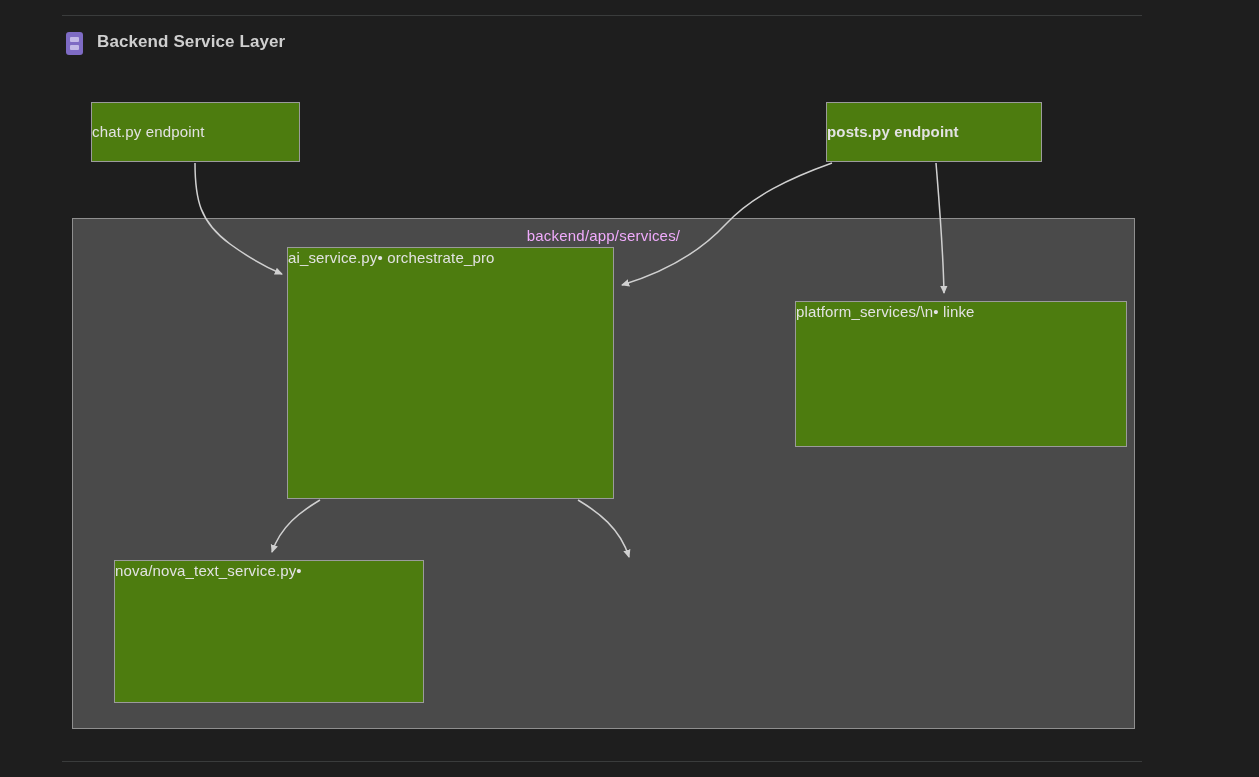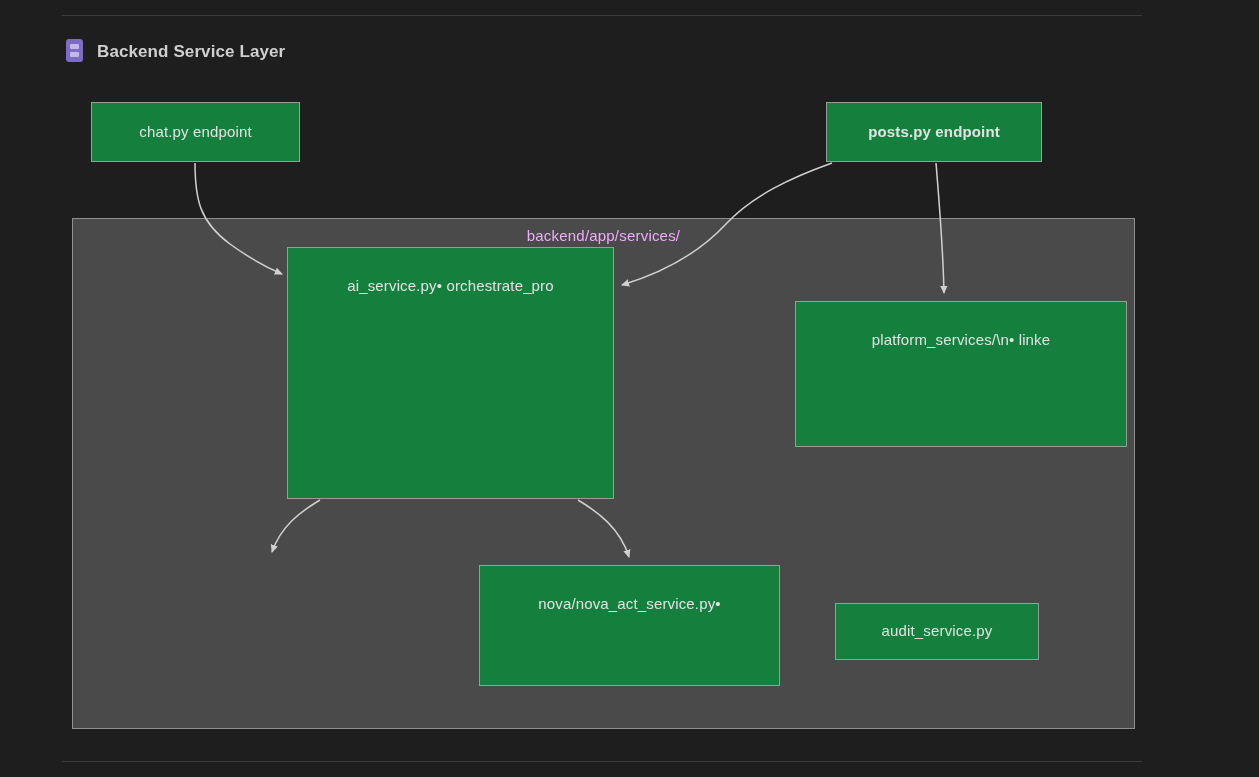--- a/index.html
+++ b/index.html
@@ -28,21 +28,21 @@
   }
   .divider.top    { left: 62px;  top: 15px;  width: 1080px; }
   .divider.bottom { left: 62px;  top: 761px; width: 1080px; }
 
   
   .title-row {
     position: absolute;
     left: 66px;
     top: 32px;
     display: flex;
-    align-items: flex-end;
+    align-items: flex-start;
     gap: 14px;
     height: 30px;
   }
   .title-icon {
     width: 17px;
     height: 23px;
     border-radius: 3px;
     background: #7e6bc4;
     display: flex;
     flex-direction: column;
@@ -99,29 +99,27 @@
     text-align: center;
     font-size: 15px;
     color: #f0abfc;
     letter-spacing: 0.2px;
     pointer-events: none;
   }
 
   
   .node {
     position: absolute;
-    background: #15803d;
+    background: #4d7c0f;
     border: 1px solid #9b9b9b;
     display: flex;
     align-items: flex-start;
-    justify-content: center;
     overflow: hidden;
   }
   .node .label {
-    margin-top: 28px;
     font-size: 15px;
     color: #e2e2e2;
     white-space: nowrap;
     letter-spacing: 0.15px;
     line-height: 1.35;
   }
 
   #node-chat      { left: 91px;  top: 102px; width: 209px; height: 60px; }
   #node-posts     { left: 826px; top: 102px; width: 216px; height: 60px; font-weight: bold; }
   #node-ai        { left: 287px; top: 247px; width: 327px; height: 252px; }
@@ -184,23 +182,20 @@
     </div>
 
     <div class="node" id="node-ai">
       <span class="label">ai_service.py• orchestrate_pro</span>
     </div>
 
     <div class="node" id="node-platform">
       <span class="label">platform_services/\n• linke</span>
     </div>
 
-
-    <div class="node" id="node-novaact">
-      <span class="label">nova/nova_act_service.py•</span>
-    </div>
-
-    <div class="node" id="node-audit">
-      <span class="label">audit_service.py</span>
-    </div>
+    <div class="node" id="node-novatext">
+      <span class="label">nova/nova_text_service.py•</span>
+    </div>
+
+
 
   </div>
 </div>
 
 </body></html>

